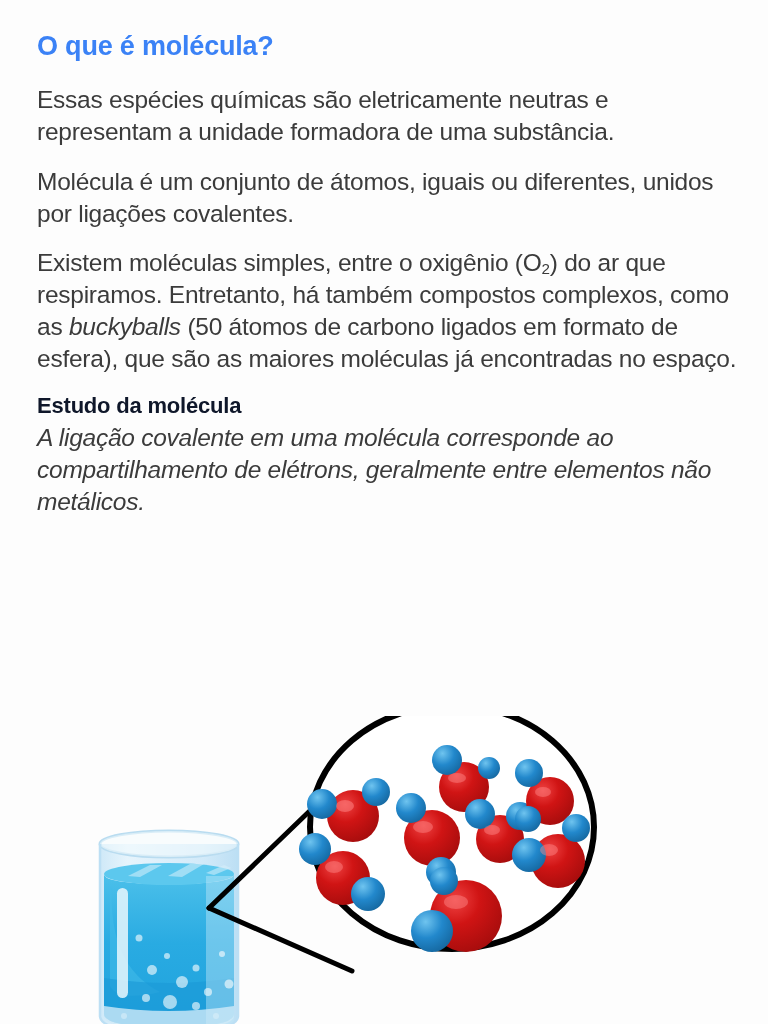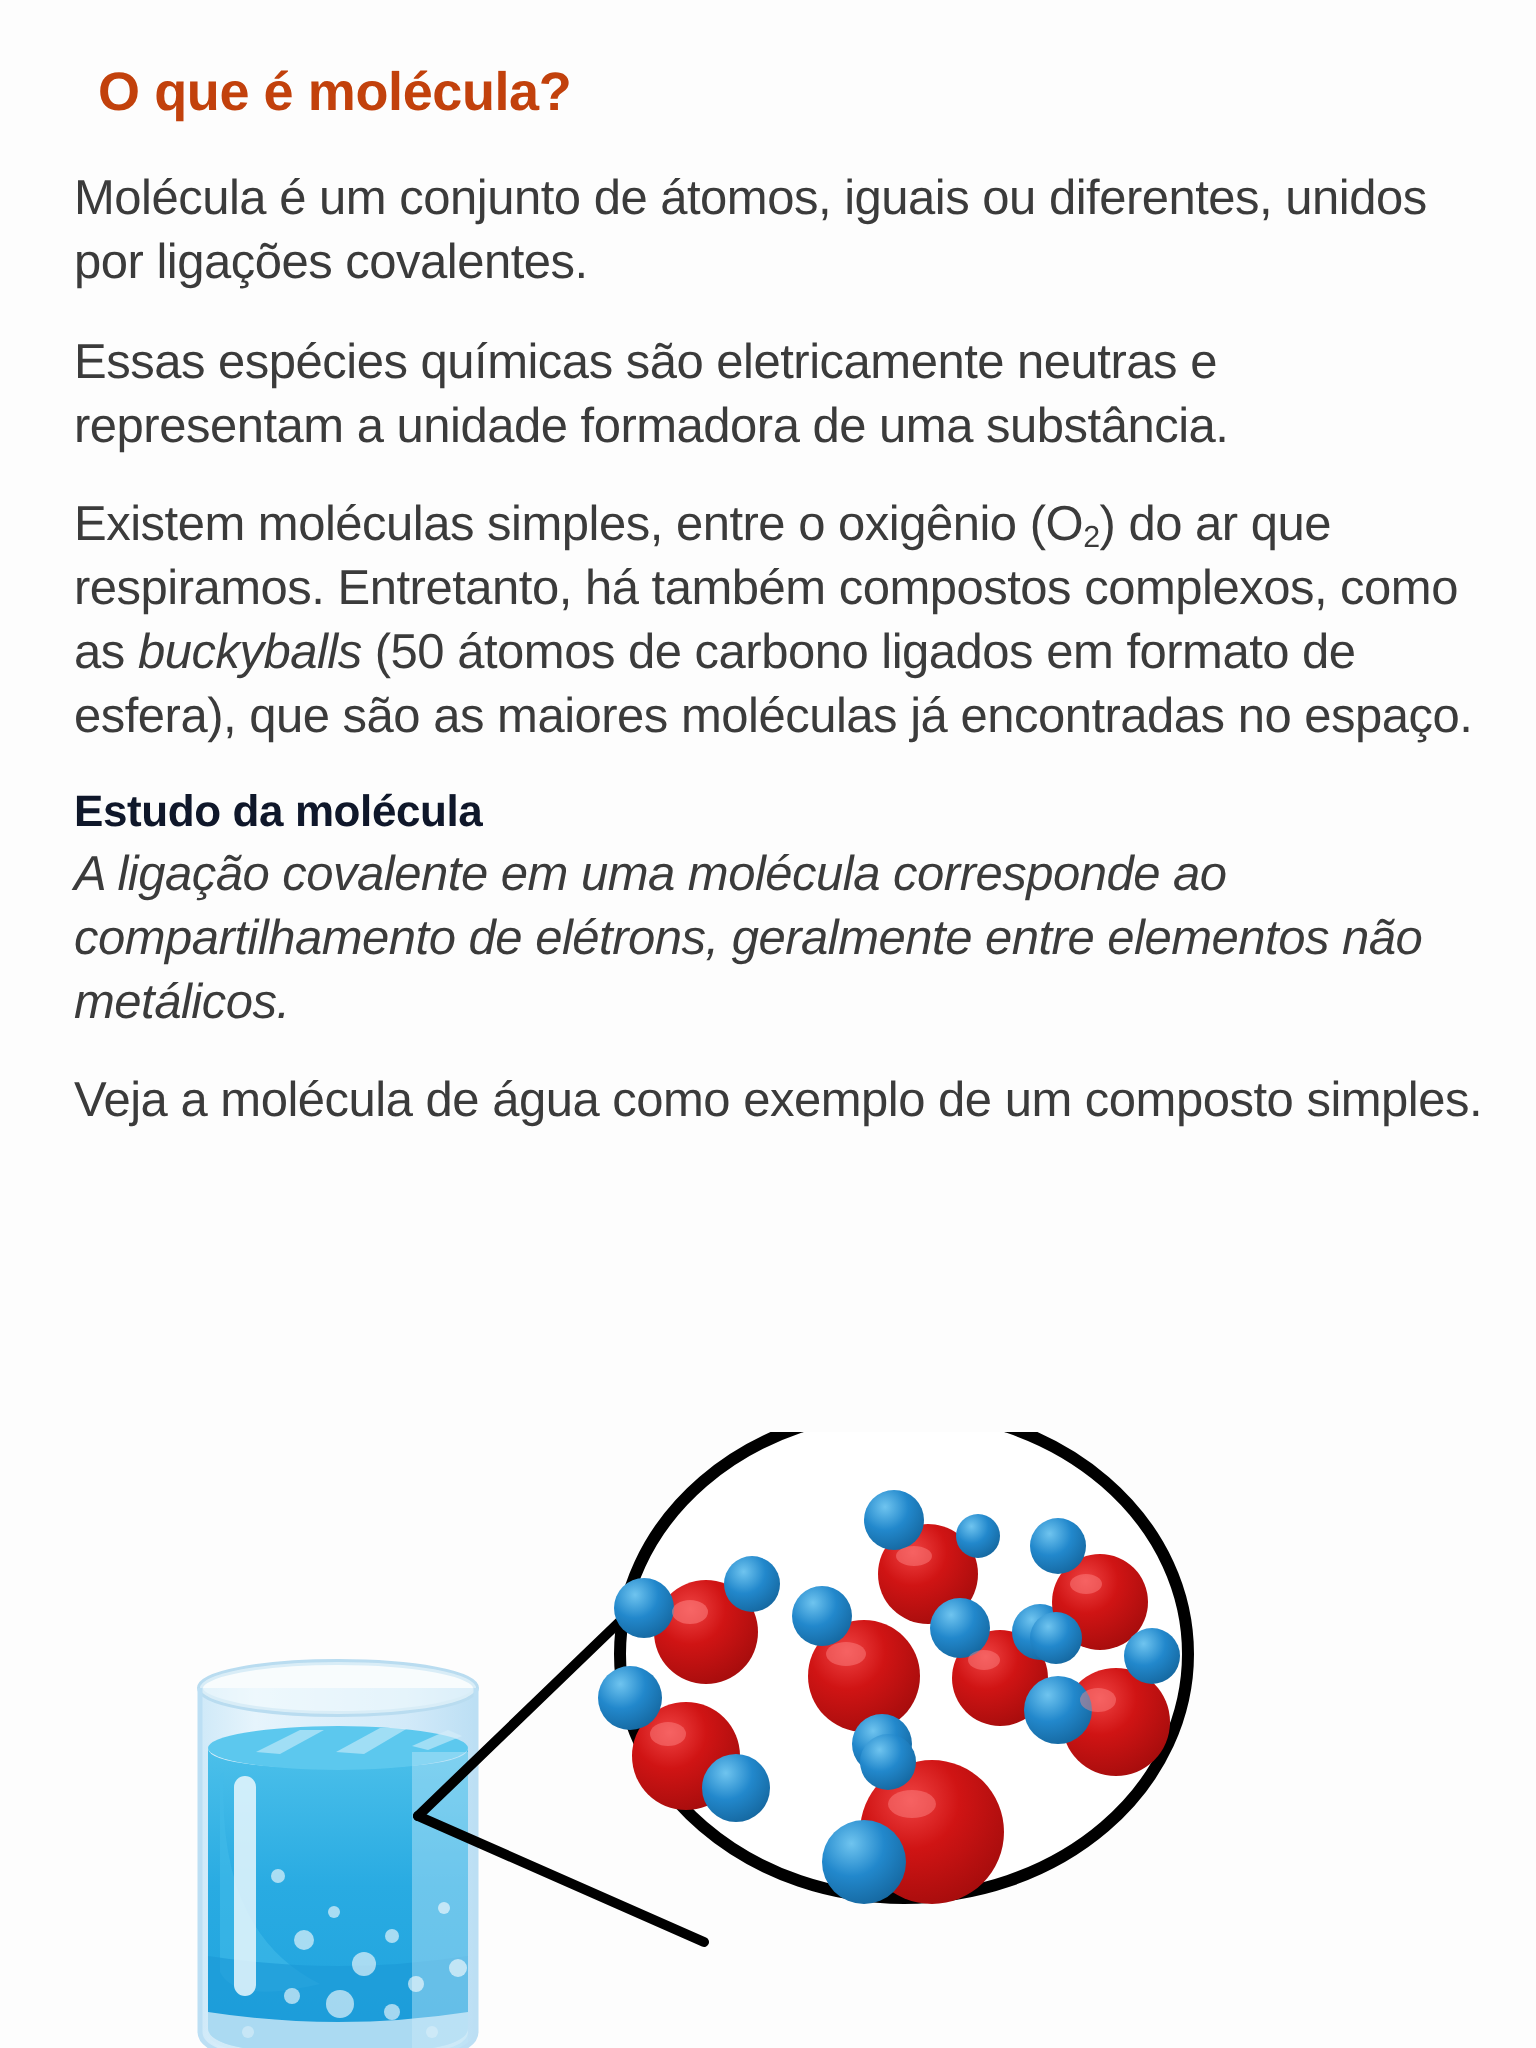--- a/index.html
+++ b/index.html
@@ -22,22 +22,22 @@
   }
   .content {
     position: absolute;
     left: 37px;
     top: 30px;
     width: 706px;
   }
   h1.title {
     font-size: 27px;
     font-weight: bold;
-    color: #c2410c;
-    margin: 0 0 22px 12px;
+    color: #3b82f6;
+    margin: 0 0 22px 0;
     letter-spacing: -0.2px;
     line-height: 1.2;
   }
   p.para {
     font-size: 24.5px;
     line-height: 1.31;
     margin: 0 0 17px 0;
     color: #3b3b3b;
     letter-spacing: -0.25px;
   }
@@ -69,31 +69,30 @@
 </style>
 </head>
 <body>
 
 <div class="page">
 
   <div class="content">
 
     <h1 class="title">O que é molécula?</h1>
 
+    <p class="para">Essas espécies químicas são eletricamente neutras e representam a unidade formadora de uma substância.</p>
+
     <p class="para">Molécula é um conjunto de átomos, iguais ou diferentes, unidos por ligações covalentes.</p>
 
-    <p class="para">Essas espécies químicas são eletricamente neutras e representam a unidade formadora de uma substância.</p>
-
     <p class="para"><span>Existem moléculas simples, entre o oxigênio (O</span><span class="sub">2</span><span>) do ar que respiramos. Entretanto, há também compostos complexos, como as </span><span class="ital">buckyballs</span><span> (50 átomos de carbono ligados em formato de esfera), que são as maiores moléculas já encontradas no espaço.</span></p>
 
     <h2 class="subhead">Estudo da molécula</h2>
 
     <p class="para" style="margin-top:2px;font-style:italic;">A ligação covalente em uma molécula corresponde ao compartilhamento de elétrons, geralmente entre elementos não metálicos.</p>
 
-    <p class="para">Veja a molécula de água como exemplo de um composto simples.</p>
 
   </div>
 
   <div class="figure">
     <svg width="768" height="308" viewBox="0 0 768 308" xmlns="http://www.w3.org/2000/svg">
       <defs>
         <linearGradient id="waterGrad" x1="0" y1="0" x2="0" y2="1">
           <stop offset="0%" stop-color="#4cc0ea"></stop>
           <stop offset="45%" stop-color="#29abe2"></stop>
           <stop offset="100%" stop-color="#1fa2dd"></stop>

